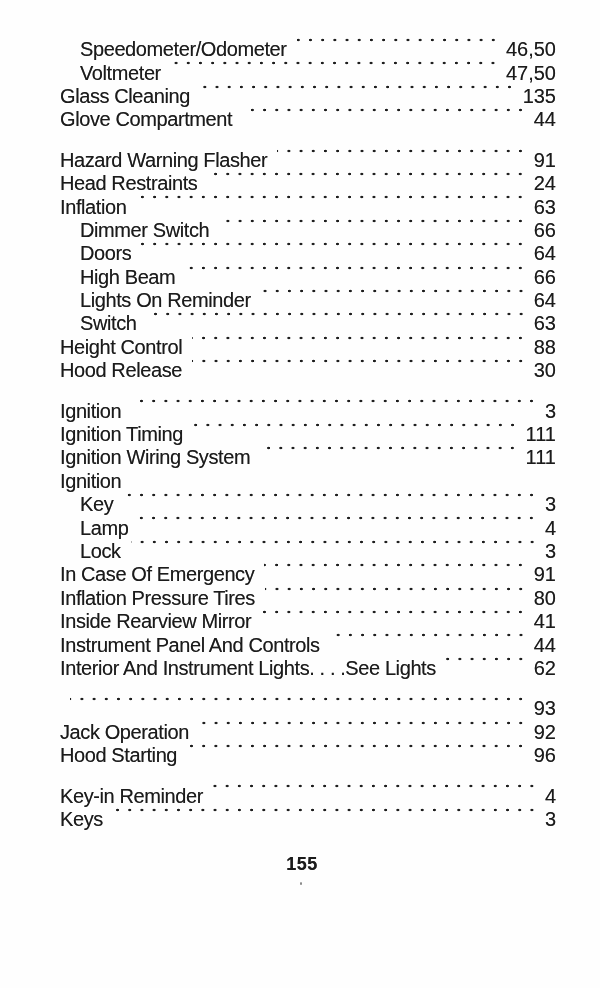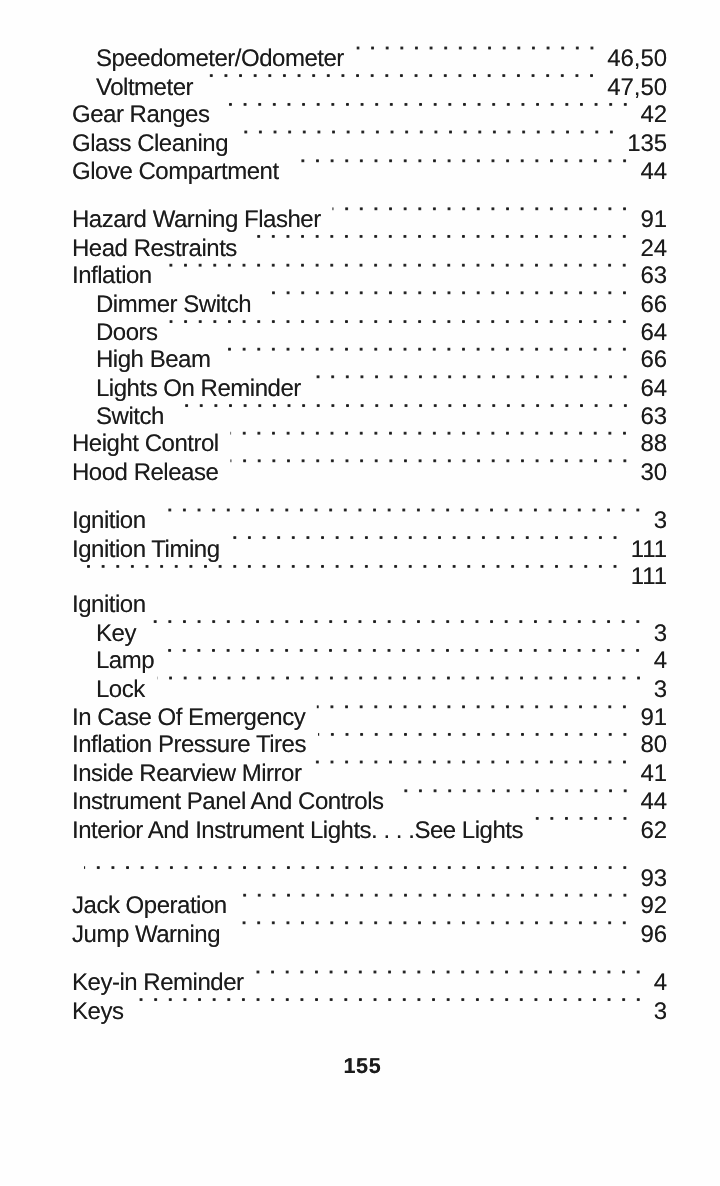--- a/index.html
+++ b/index.html
@@ -24,21 +24,21 @@
     padding: 38px 44px 0 60px;
   }
   .group {
     margin: 0;
   }
   .group + .group {
     margin-top: 17px;
   }
   .row {
     display: flex;
-    align-items: flex-end;
+    align-items: center;
     height: 23.4px;
     font-size: 20px;
     letter-spacing: -0.4px;
     white-space: nowrap;
   }
   .row.indent {
     padding-left: 20px;
   }
   .label {
     flex: 0 0 auto;
@@ -91,25 +91,20 @@
           <span class="label">Speedometer/Odometer</span>
           <span class="leader"></span>
           <span class="page-num">46,50</span>
         </div>
         <div class="row indent">
           <span class="label">Voltmeter</span>
           <span class="leader"></span>
           <span class="page-num">47,50</span>
         </div>
         <div class="row">
-          <span class="label">Gear Ranges</span>
-          <span class="leader"></span>
-          <span class="page-num">42</span>
-        </div>
-        <div class="row">
           <span class="label">Glass Cleaning</span>
           <span class="leader"></span>
           <span class="page-num">135</span>
         </div>
         <div class="row">
           <span class="label">Glove Compartment</span>
           <span class="leader"></span>
           <span class="page-num">44</span>
         </div>
       </div>
@@ -170,20 +165,21 @@
           <span class="label">Ignition</span>
           <span class="leader"></span>
           <span class="page-num">3</span>
         </div>
         <div class="row">
           <span class="label">Ignition Timing</span>
           <span class="leader"></span>
           <span class="page-num">111</span>
         </div>
         <div class="row">
+          <span class="label">Ignition Wiring System</span>
           <span class="leader"></span>
           <span class="page-num">111</span>
         </div>
         <div class="row">
           <span class="label">Ignition</span>
         </div>
         <div class="row indent">
           <span class="label">Key</span>
           <span class="leader"></span>
           <span class="page-num">3</span>
@@ -228,21 +224,21 @@
         <div class="row">
           <span class="leader"></span>
           <span class="page-num">93</span>
         </div>
         <div class="row">
           <span class="label">Jack Operation</span>
           <span class="leader"></span>
           <span class="page-num">92</span>
         </div>
         <div class="row">
-          <span class="label">Jump Warning</span>
+          <span class="label">Hood Starting</span>
           <span class="leader"></span>
           <span class="page-num">96</span>
         </div>
       </div>
       <div class="group">
         <div class="row">
           <span class="label">Key-in Reminder</span>
           <span class="leader"></span>
           <span class="page-num">4</span>
         </div>

